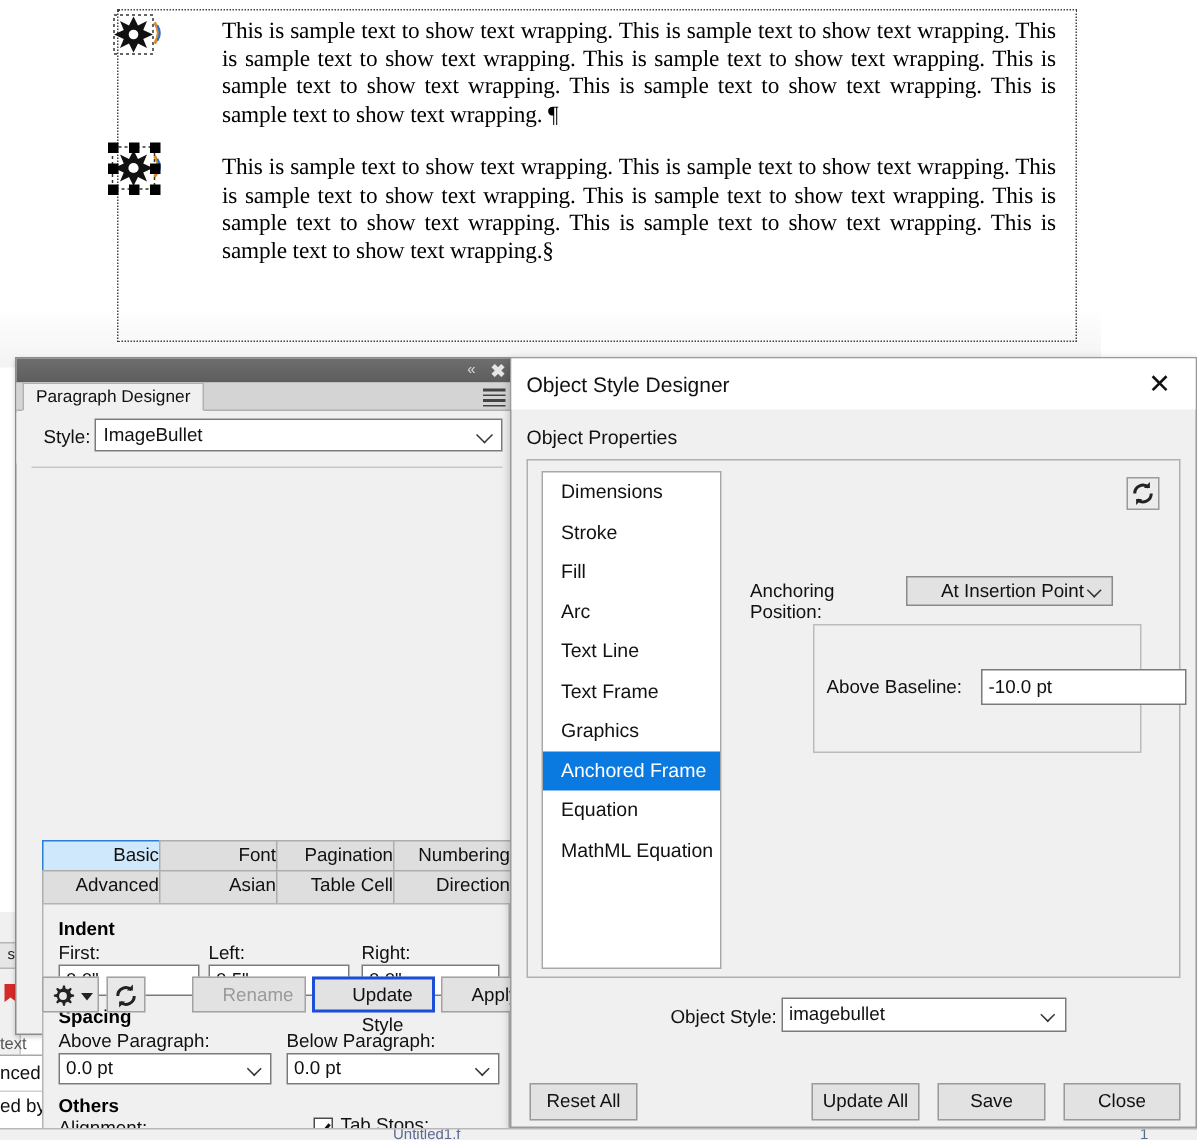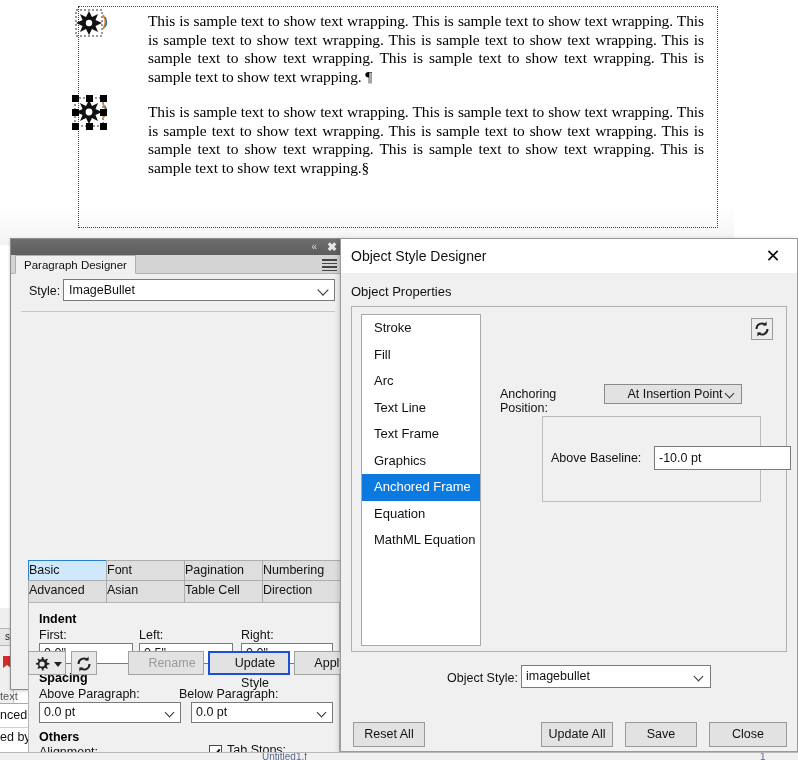--- a/index.html
+++ b/index.html
@@ -117,21 +117,21 @@
     font-size:12.5px; color:#111; line-height:20px; padding-left:5px;
   }
   .sel-chev { position:absolute; right:7px; top:6px; width:8px; height:8px;
     border-right:1.4px solid #333; border-bottom:1.4px solid #333;
     transform:rotate(45deg); }
   .sel-chev.small { width:7px; height:7px; }
   #pd-sep { position:absolute; left:10px; top:72px; width:314px; height:1px; background:#c8c8c8;}
   .pdtab-row { position:absolute; left:0; display:flex; }
   .pdtab {
     width:79px; height:27px; background:#dedede; border:1px solid #adadad;
-    font-size:12.5px; color:#111; text-align:left; line-height:19px;
+    font-size:12.5px; color:#111; text-align:right; line-height:19px;
     margin-right:-1px; cursor:pointer;
   }
   .pdtab.active { background:#cfe8fb; border:1px solid #2a7fd4; color:#111; }
 
   #pd-body {
     position:absolute; left:17px; top:363px; width:312px; height:277px;
     background:#f0f0f0; border:1px solid #b4b4b4;
   }
   .grp-title { position:absolute; font-weight:bold; font-size:12.5px; color:#000; }
   .fld-label { position:absolute; font-size:12.5px; color:#111; }
@@ -370,21 +370,21 @@
     <div class="txtbox" style="left:212px; top:40px; width:92px;">0.0"</div>
 
     <div class="grp-title" style="left:10px; top:68px;">Spacing</div>
 
     <div class="fld-label" style="left:10px; top:84px;">Above Paragraph:</div>
     <div class="combo" style="left:10px; top:99px; width:142px;">
       <span>0.0 pt</span>
       <span class="sel-chev small"></span>
     </div>
 
-    <div class="fld-label" style="left:150px; top:84px;text-align:center;">Below Paragraph:</div>
+    <div class="fld-label" style="left:162px; top:84px;text-align:center;">Below Paragraph:</div>
     <div class="combo" style="left:162px; top:99px; width:142px;">
       <span>0.0 pt</span>
       <span class="sel-chev small"></span>
     </div>
 
     <div class="grp-title" style="left:10px; top:127px;">Others</div>
 
     <div class="fld-label" style="left:10px; top:142px;">Alignment:</div>
 
     <div class="cbx checked" style="left:180px; top:142px;"></div>
@@ -428,20 +428,21 @@
   <div id="osd-titlebar">
     <div id="osd-title">Object Style Designer</div>
     <div id="osd-close">✕</div>
   </div>
 
   <div id="osd-subtitle">Object Properties</div>
 
   <div id="osd-content">
 
     <div id="osd-proplist">
+      <div class="prop-item">Dimensions</div>
       <div class="prop-item">Stroke</div>
       <div class="prop-item">Fill</div>
       <div class="prop-item">Arc</div>
       <div class="prop-item">Text Line</div>
       <div class="prop-item">Text Frame</div>
       <div class="prop-item">Graphics</div>
       <div class="prop-item active">Anchored Frame</div>
       <div class="prop-item">Equation</div>
       <div class="prop-item">MathML Equation</div>
     </div>

